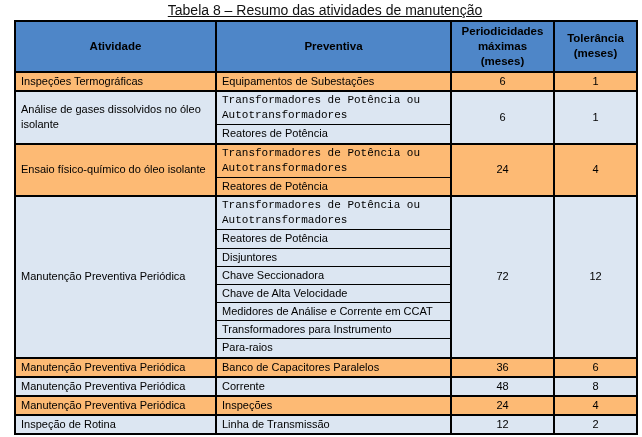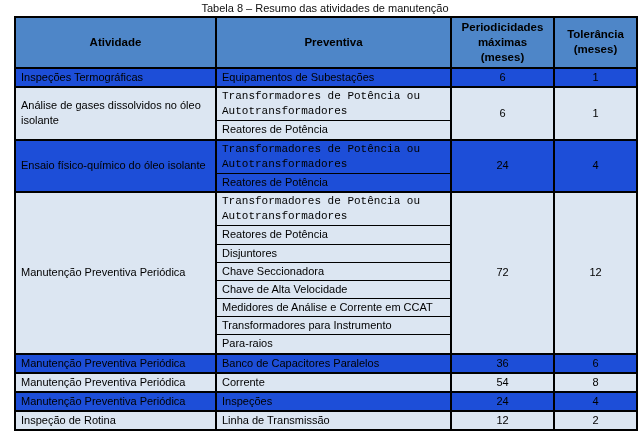--- a/index.html
+++ b/index.html
@@ -9,22 +9,23 @@
     height: 437px;
     background: #ffffff;
     overflow: hidden;
     font-family: "Liberation Sans", sans-serif;
     color: #000000;
   }
   .caption {
     width: 622px;
     margin: 2px 0 2px 14px;
     text-align: center;
-    font-size: 11px;
+    font-size: 14px;
     color: #111111;
+    text-decoration: underline;
   }
   table {
     border-collapse: collapse;
     table-layout: fixed;
     margin-left: 14px;
     width: 622px;
     font-size: 11px;
   }
   th, td {
     border: 2px solid var(--border-color, #000);
@@ -38,21 +39,21 @@
     height: 44px;
     padding: 2px 8px;
     text-align: center;
     vertical-align: middle;
     line-height: 1.3;
   }
   td {
     padding: 1px 5px;
     line-height: 1.38;
     vertical-align: middle;
-    background: #1d4ed8;
+    background: #fdba74;
   }
   tr.band td { background: var(--band-bg, #dce6f2); }
   td.num { text-align: center; }
   td.eq-first { border-bottom-width: 1px; font-family: Liberation Mono, monospace; }
   td.eq-mid   { border-top-width: 1px; border-bottom-width: 1px; }
   td.eq-last  { border-top-width: 1px; }
 </style>
 </head>
 <body>
 
@@ -127,21 +128,21 @@
       </tr>
       <tr>
         <td rowspan="1">Manutenção Preventiva Periódica</td>
         <td>Banco de Capacitores Paralelos</td>
         <td rowspan="1" class="num">36</td>
         <td rowspan="1" class="num">6</td>
       </tr>
       <tr class="band">
         <td rowspan="1">Manutenção Preventiva Periódica</td>
         <td>Corrente</td>
-        <td rowspan="1" class="num">54</td>
+        <td rowspan="1" class="num">48</td>
         <td rowspan="1" class="num">8</td>
       </tr>
       <tr>
         <td rowspan="1">Manutenção Preventiva Periódica</td>
         <td>Inspeções</td>
         <td rowspan="1" class="num">24</td>
         <td rowspan="1" class="num">4</td>
       </tr>
       <tr class="band">
         <td rowspan="1">Inspeção de Rotina</td>

